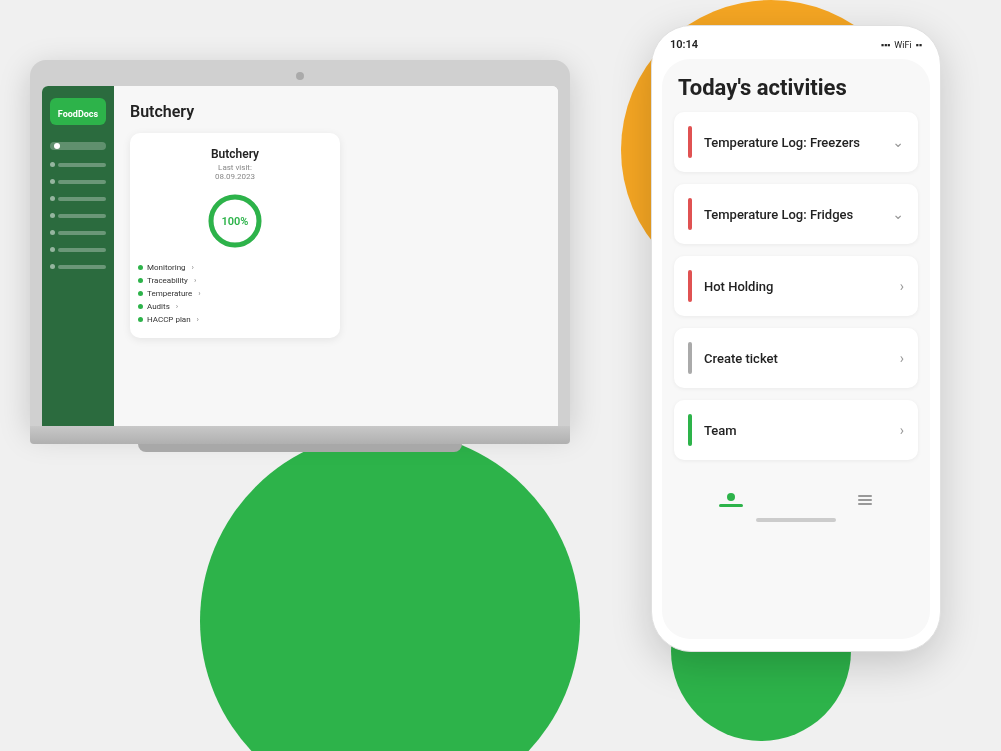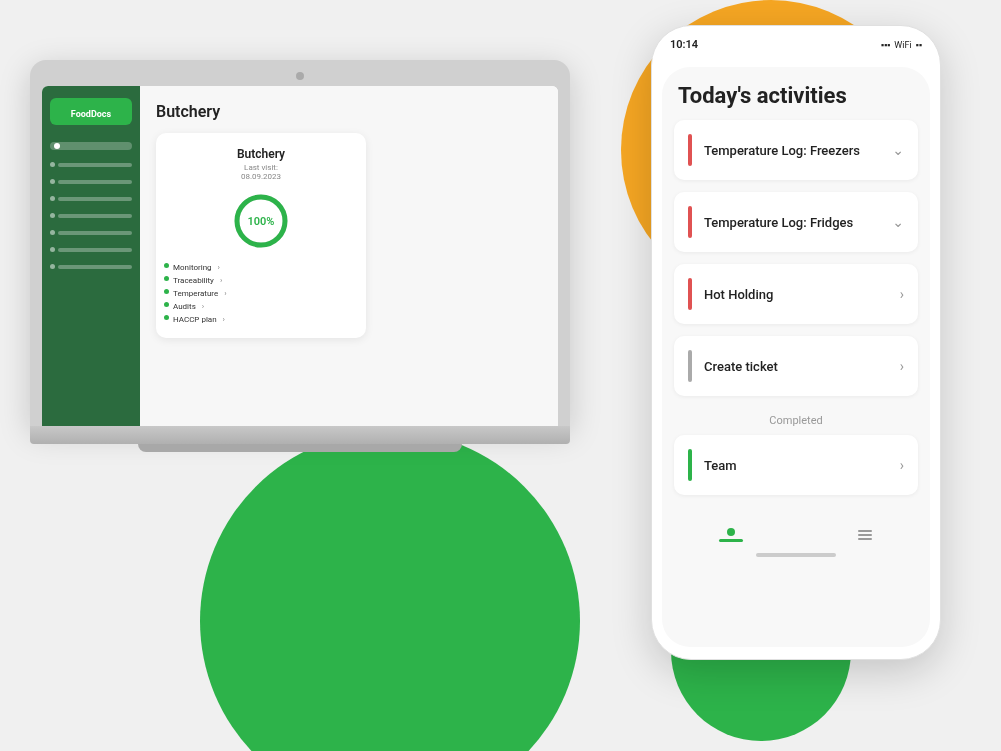--- a/index.html
+++ b/index.html
@@ -80,21 +80,21 @@
     .laptop-foot {
       background: #a8a8a8;
       height: 8px;
       width: 60%;
       margin: 0 auto;
       border-radius: 0 0 8px 8px;
     }
 
     
     .sidebar {
-      width: 98px;
+      width: 72px;
       background: #2B6B3E;
       display: flex;
       flex-direction: column;
       padding: 12px 8px;
       gap: 6px;
     }
     .sidebar-logo {
       background: #2DB34A;
       border-radius: 6px;
       padding: 4px 6px;
@@ -185,20 +185,21 @@
       height: 60px;
       position: relative;
     }
     .card-links {
       display: flex;
       flex-direction: column;
       gap: 4px;
     }
     .card-link {
       display: flex;
+      align-items: center;
       gap: 4px;
       font-size: 8px;
       color: #333;
     }
     .card-link-dot {
       width: 5px;
       height: 5px;
       border-radius: 50%;
       flex-shrink: 0;
     }
@@ -221,21 +222,21 @@
       border-radius: 40px;
       box-shadow: 0 12px 40px rgba(0,0,0,0.18);
       padding: 12px 10px;
       border: 1px solid #e0e0e0;
     }
     .phone-notch-bar {
       display: flex;
       justify-content: space-between;
       align-items: center;
       padding: 0 8px;
-      margin-bottom: 16px;
+      margin-bottom: 8px;
     }
     .phone-time {
       font-size: 11px;
       font-weight: 600;
       color: #222;
     }
     .phone-status-icons {
       display: flex;
       gap: 4px;
       align-items: center;
@@ -493,21 +494,20 @@
           <span class="activity-item-chevron">›</span>
         </div>
 
 
         <div class="activity-item">
           <div class="activity-item-bar gray"></div>
           <span class="activity-item-label">Create ticket</span>
           <span class="activity-item-chevron">›</span>
         </div>
 
-        <div class="activity-section-label">Completed</div>
 
         <div class="activity-item">
           <div class="activity-item-bar green"></div>
           <span class="activity-item-label">Team</span>
           <span class="activity-item-chevron">›</span>
         </div>
 
       </div>
 
       <div class="phone-bottom-nav">

